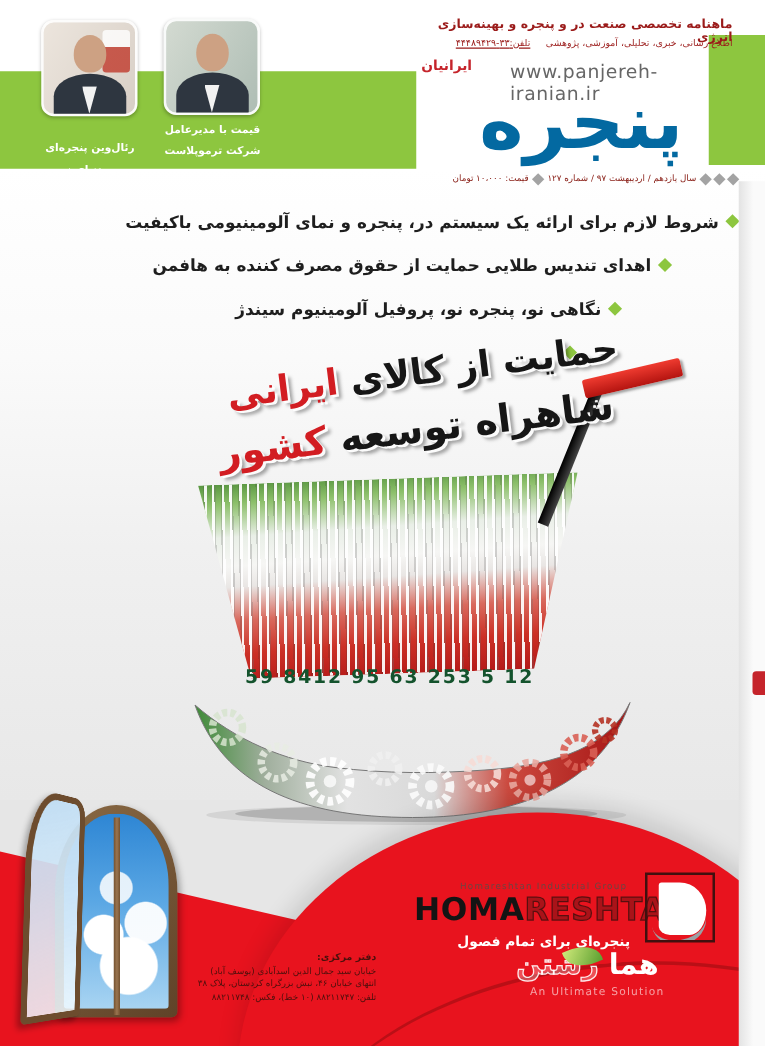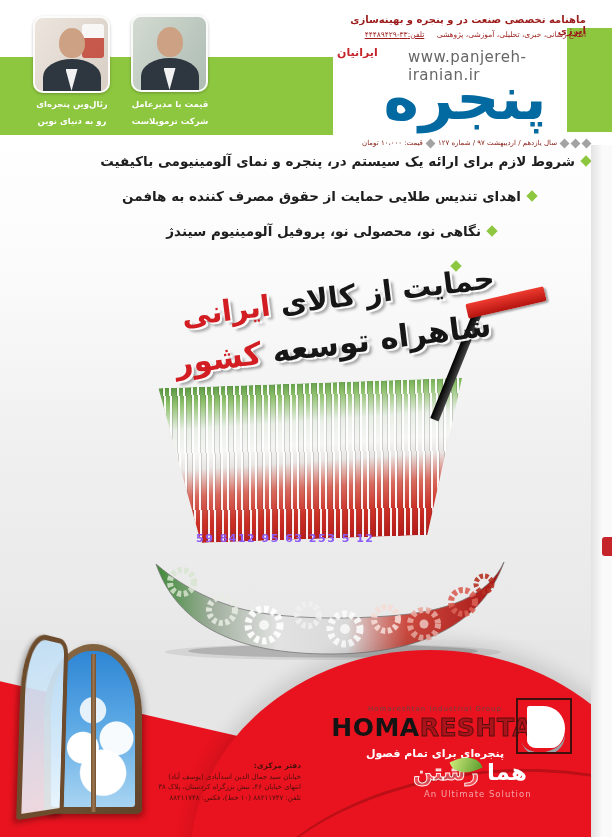--- a/index.html
+++ b/index.html
@@ -26,39 +26,39 @@
   .photo .head{position:absolute;left:50%;top:10px;width:26px;height:30px;margin-left:-13px;
      border-radius:50% 50% 46% 46%;background:#cda183;}
   .photo .torso{position:absolute;left:50%;bottom:-4px;width:58px;height:36px;margin-left:-29px;
      border-radius:50% 50% 0 0;background:#2e3640;}
   .photo .shirt{position:absolute;left:50%;bottom:0;width:12px;height:22px;margin-left:-6px;
      background:#f2f2f2;clip-path:polygon(0 0,100% 0,50% 100%);}
   .photo.left .flagbit{position:absolute;right:4px;top:6px;width:22px;height:34px;border-radius:3px;
      background:linear-gradient(180deg,#fff 40%,#c0392b 41%);opacity:.8;}
   .caption{width:104px;color:#ffffff;font-size:8.5px;font-weight:bold;line-height:1.95;
      text-align:center;direction:rtl;z-index:4;}
-  .caption.left{left:20px;top:96px;}
+  .caption.left{left:20px;top:111px;}
   .caption.right{left:118px;top:96px;}
 
   .mh-tagline{left:330px;top:14px;width:256px;text-align:right;direction:rtl;
      color:#9b1b1a;font-size:10px;font-weight:bold;}
   .mh-subline{left:330px;top:30px;width:256px;text-align:right;direction:rtl;
      color:#9b1b1a;font-size:7.5px;}
   .mh-subline .ph{margin-right:10px;text-decoration:underline;}
   .mh-website{left:408px;top:48px;width:140px;color:#666;font-size:15px;letter-spacing:.5px;}
   .mh-logosub{left:337px;top:46px;width:80px;color:#c5242b;font-size:11px;font-weight:bold;
      letter-spacing:4px;direction:rtl;text-align:left;}
   .mh-logo{left:340px;top:50px;width:250px;height:96px;text-align:center;
      color:#0369a1;font-size:60px;font-weight:bold;line-height:96px;}
   .issue-row{left:322px;top:139px;width:268px;display:flex;direction:rtl;align-items:center;
      gap:4px;font-size:7px;color:#8a2018;}
   .dia{display:inline-block;width:7px;height:7px;background:#a3a3a3;transform:rotate(45deg);flex:0 0 auto;}
 
   
-  .headline-list{left:0;top:150px;width:600px;direction:rtl;z-index:5;}
+  .headline-list{left:0;top:167px;width:600px;direction:rtl;z-index:5;}
   .headline-list .hl{text-align:right;font-size:13.5px;font-weight:bold;color:#1e1e1e;
      height:22px;line-height:22px;margin-bottom:13px;white-space:nowrap;}
   .hl .gd{display:inline-block;width:8px;height:8px;background:#8dc63f;transform:rotate(45deg);
      margin-left:7px;position:relative;top:-1px;}
   .hl.r0{padding-left:0;padding-right:10px;}
   .hl.r1{padding-right:64px;}
   .hl.r2{padding-right:104px;}
   .hl.r3{padding-right:140px;}
 
   
@@ -72,21 +72,21 @@
        rgba(255,255,255,.92) 8px 10px, rgba(255,255,255,0) 10px 14px);}
   .handle-pole{left:452px;top:306px;width:9px;height:118px;z-index:3;
      background:linear-gradient(90deg,#000,#444);transform:rotate(22deg);}
   .handle-grip{left:466px;top:295px;width:80px;height:15px;z-index:3;border-radius:2px;
      background:linear-gradient(#ef3b30,#b41410);transform:rotate(-13deg);box-shadow:2px 2px 2px rgba(0,0,0,.35);}
   .slogan{direction:rtl;text-align:center;font-weight:bold;z-index:6;white-space:nowrap;
      color:#161616;text-shadow:2px 2px 0 rgba(255,255,255,.95), 4px 4px 3px rgba(0,0,0,.35);}
   .slogan .red{color:#d21d22;}
   .slogan.l1{left:128px;top:280px;width:420px;font-size:29px;transform:rotate(-7deg);}
   .slogan.l2{left:108px;top:326px;width:450px;font-size:31px;transform:rotate(-7deg);}
-  .barcode-nums{left:196px;top:532px;width:290px;color:#8b5cf6;font-size:11px;font-weight:bold;
+  .barcode-nums{left:196px;top:532px;width:290px;color:#14532d;font-size:15px;font-weight:bold;
      letter-spacing:1.5px;z-index:4;white-space:nowrap;}
   .gearboat{left:148px;top:552px;z-index:2;}
 
   
   .red-band-left{left:-40px;top:672px;width:470px;height:300px;background:#e8131e;
      transform:rotate(13deg);transform-origin:left top;z-index:10;}
   .red-blob{left:190px;top:650px;width:480px;height:420px;border-radius:50%;
      background:#e8131e;overflow:hidden;z-index:11;box-shadow:0 -10px 18px rgba(0,0,0,.12);}
   .red-blob:before{content:"";position:absolute;left:40px;top:120px;width:540px;height:320px;
      border-radius:50%;border-top:3px solid rgba(130,10,14,.45);transform:rotate(-5deg);}
@@ -188,21 +188,21 @@
     <span class="dia"></span>
     <span class="dia"></span>
     <span>سال یازدهم / اردیبهشت ۹۷ / شماره ۱۲۷</span>
     <span class="dia"></span>
     <span>قیمت: ۱۰،۰۰۰ تومان</span>
   </div>
 
   <div class="abs headline-list">
     <div class="hl r0"><span class="gd"></span><span>شروط لازم برای ارائه یک سیستم در، پنجره و نمای آلومینیومی باکیفیت</span></div>
     <div class="hl r1"><span class="gd"></span><span>اهدای تندیس طلایی حمایت از حقوق مصرف کننده به هافمن</span></div>
-    <div class="hl r2"><span class="gd"></span><span>نگاهی نو، محصولی نو، پروفیل آلومینیوم سیندژ</span></div>
+    <div class="hl r2"><span class="gd"></span><span>نگاهی نو، پنجره نو، پروفیل آلومینیوم سیندژ</span></div>
     <div class="hl r3"><span class="gd"></span></div>
   </div>
 
   <div class="abs cart"></div>
   <div class="abs handle-pole"></div>
   <div class="abs handle-grip"></div>
 
   <div class="abs slogan l1">
     <span>حمایت از کالای</span>
     <span class="red">ایرانی</span>

